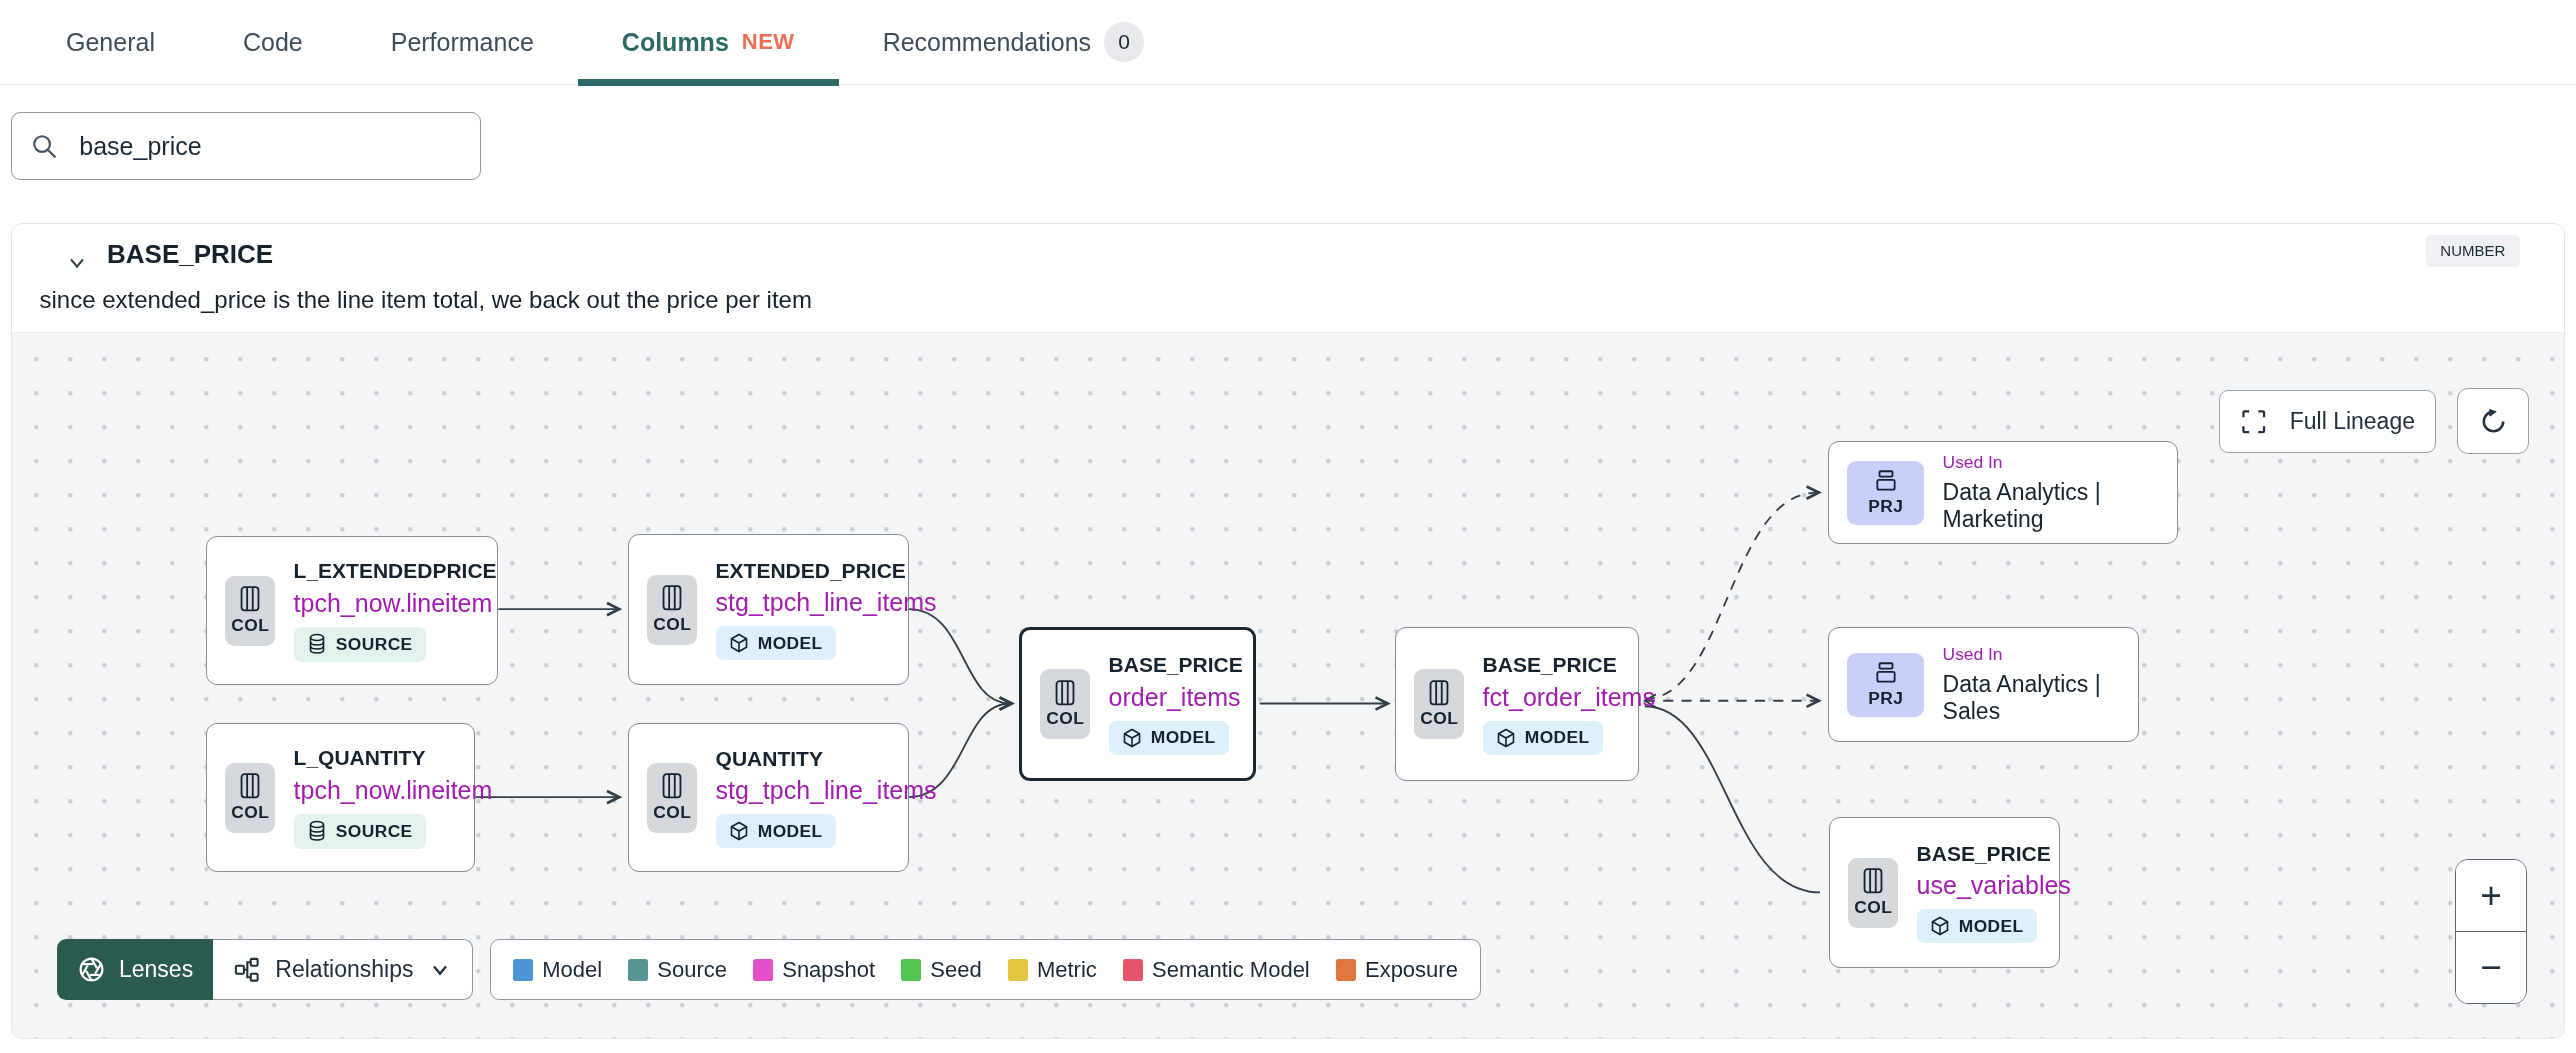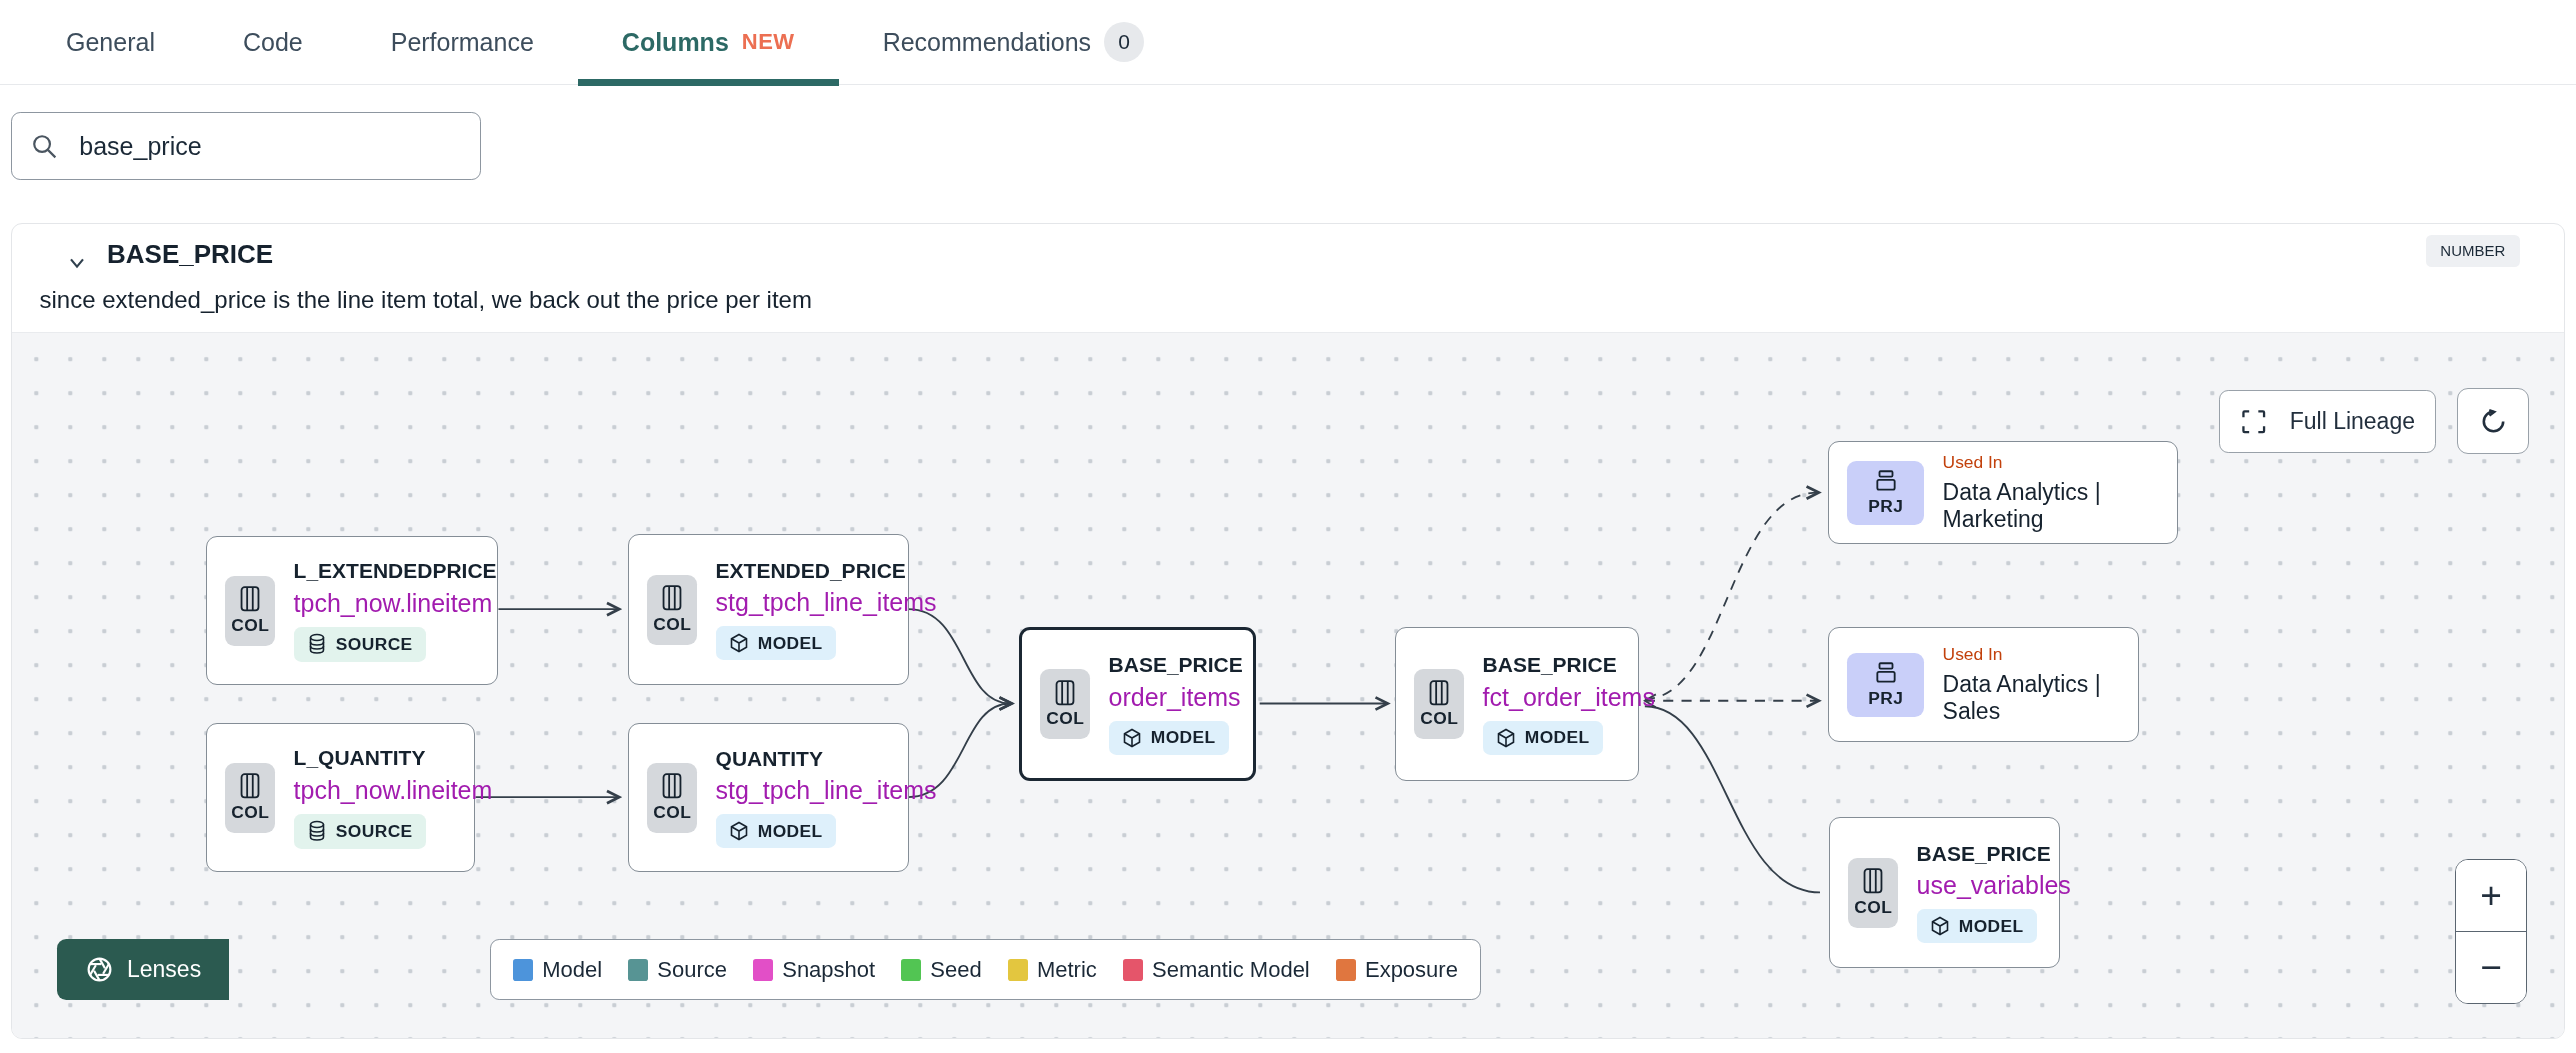--- a/index.html
+++ b/index.html
@@ -48,37 +48,37 @@
     display:flex; flex-direction:column; align-items:center; justify-content:center; gap:1.8px; flex:0 0 auto; }
   .chip.prj { background:#c9cff9; width:77px; height:64px; }
   .chip .lbl { font-size:17.4px; font-weight:bold; color:#16222e; letter-spacing:0.5px; }
   .nbody { display:flex; flex-direction:column; align-items:flex-start; }
   .ntitle { font-size:21px; font-weight:bold; color:#16222e; }
   .nsub { font-size:25px; color:#a21caf; margin-top:5.5px; }
   .kbadge { margin-top:9.2px; display:inline-flex; align-items:center; gap:9.2px;
     padding:6.4px 13px; border-radius:7.3px; font-size:17.4px; font-weight:bold; color:#16222e; letter-spacing:0.4px; }
   .kbadge.source { background:#e2f3ed; }
   .kbadge.model { background:#def0fb; }
-  .usedin-lbl { font-size:17.4px; color:#c2410c; }
+  .usedin-lbl { font-size:17.4px; color:#a21caf; }
   .usedin-name { font-size:23px; color:#16222e; margin-top:5.5px; }
 
   
   .btn { background:#fff; border:1.8px solid #99a1a9; border-radius:9.2px; display:flex;
     align-items:center; justify-content:center; cursor:pointer; color:#222f3d; }
   .full-lineage { position:absolute; right:128px; top:57px; height:63px; padding:0 20px; gap:22px; font-size:23px; }
   .refresh { position:absolute; right:35px; top:55px; width:72px; height:66px; border-radius:11px; }
   .zoomctl { position:absolute; right:37px; top:526px; width:72px; height:145px;
     border:1.8px solid #5a6570; border-radius:13px; background:#fff; display:flex; flex-direction:column; overflow:hidden; }
   .zoomctl .zbtn { flex:1; display:flex; align-items:center; justify-content:center;
     font-size:37px; color:#222f3d; cursor:pointer; background:#fff; }
   .zoomctl .zbtn:first-child { border-bottom:1.8px solid #5a6570; }
 
   .bottombar { position:absolute; left:45px; bottom:38px; display:flex; align-items:stretch; }
   .lenses { background:#2b5a50; color:#fff; border-radius:9.2px 0 0 9.2px; height:61px;
-    display:flex; align-items:center; gap:13px; padding:0 28px; font-size:23px; cursor:pointer; }
+    display:flex; align-items:center; gap:13px; padding:0 20px; font-size:23px; cursor:pointer; }
   .rels { background:#fff; border:1.8px solid #8d96a0; border-left:none; border-radius:0 9.2px 9.2px 0;
     height:61px; display:flex; align-items:center; gap:14.7px; padding:0 20px; font-size:23px; color:#222f3d; cursor:pointer; }
   .legend { position:absolute; left:478px; bottom:38px; height:61px; background:#fff;
     border:1.8px solid #8d96a0; border-radius:9.2px; display:flex; align-items:center; gap:26px; padding:0 22px; }
   .litem { display:flex; align-items:center; gap:9.2px; font-size:22px; color:#1b2937; }
   .sw { width:20px; height:22px; border-radius:2.8px; display:inline-block; }
 </style>
 </head>
 <body>
 
@@ -349,20 +349,32 @@
           <circle cx="12" cy="12" r="9" fill="none" stroke="#ffffff" stroke-width="1.8"></circle>
           <line x1="12" y1="3" x2="16.5" y2="11" stroke="#ffffff" stroke-width="1.8"></line>
           <line x1="19.8" y1="7.5" x2="15" y2="15.5" stroke="#ffffff" stroke-width="1.8"></line>
           <line x1="19.8" y1="16.5" x2="10.5" y2="16.5" stroke="#ffffff" stroke-width="1.8"></line>
           <line x1="12" y1="21" x2="7.5" y2="13" stroke="#ffffff" stroke-width="1.8"></line>
           <line x1="4.2" y1="16.5" x2="9" y2="8.5" stroke="#ffffff" stroke-width="1.8"></line>
           <line x1="4.2" y1="7.5" x2="13.5" y2="7.5" stroke="#ffffff" stroke-width="1.8"></line>
         </svg>
         <span>Lenses</span>
       </div>
+      <div class="rels">
+        <svg width="27.5" height="27.5" viewBox="0 0 24 24">
+          <rect x="2.5" y="8.5" width="7" height="7" rx="1" fill="none" stroke="#222f3d" stroke-width="1.8"></rect>
+          <rect x="15.5" y="2.5" width="6" height="6" rx="1" fill="none" stroke="#222f3d" stroke-width="1.8"></rect>
+          <rect x="15.5" y="15.5" width="6" height="6" rx="1" fill="none" stroke="#222f3d" stroke-width="1.8"></rect>
+          <path d="M9.5 12 H12.5 M12.5 12 V5.5 H15.5 M12.5 12 V18.5 H15.5" fill="none" stroke="#222f3d" stroke-width="1.8"></path>
+        </svg>
+        <span>Relationships</span>
+        <svg width="24" height="24" viewBox="0 0 20 20">
+          <polyline points="5,7 10,13 15,7" fill="none" stroke="#222f3d" stroke-width="1.9"></polyline>
+        </svg>
+      </div>
     </div>
 
     <div class="legend">
       <div class="litem">
         <span class="sw" style="background-color: rgb(77, 148, 219);"></span>
         <span>Model</span>
       </div>
       <div class="litem">
         <span class="sw" style="background-color: rgb(87, 148, 148);"></span>
         <span>Source</span>

